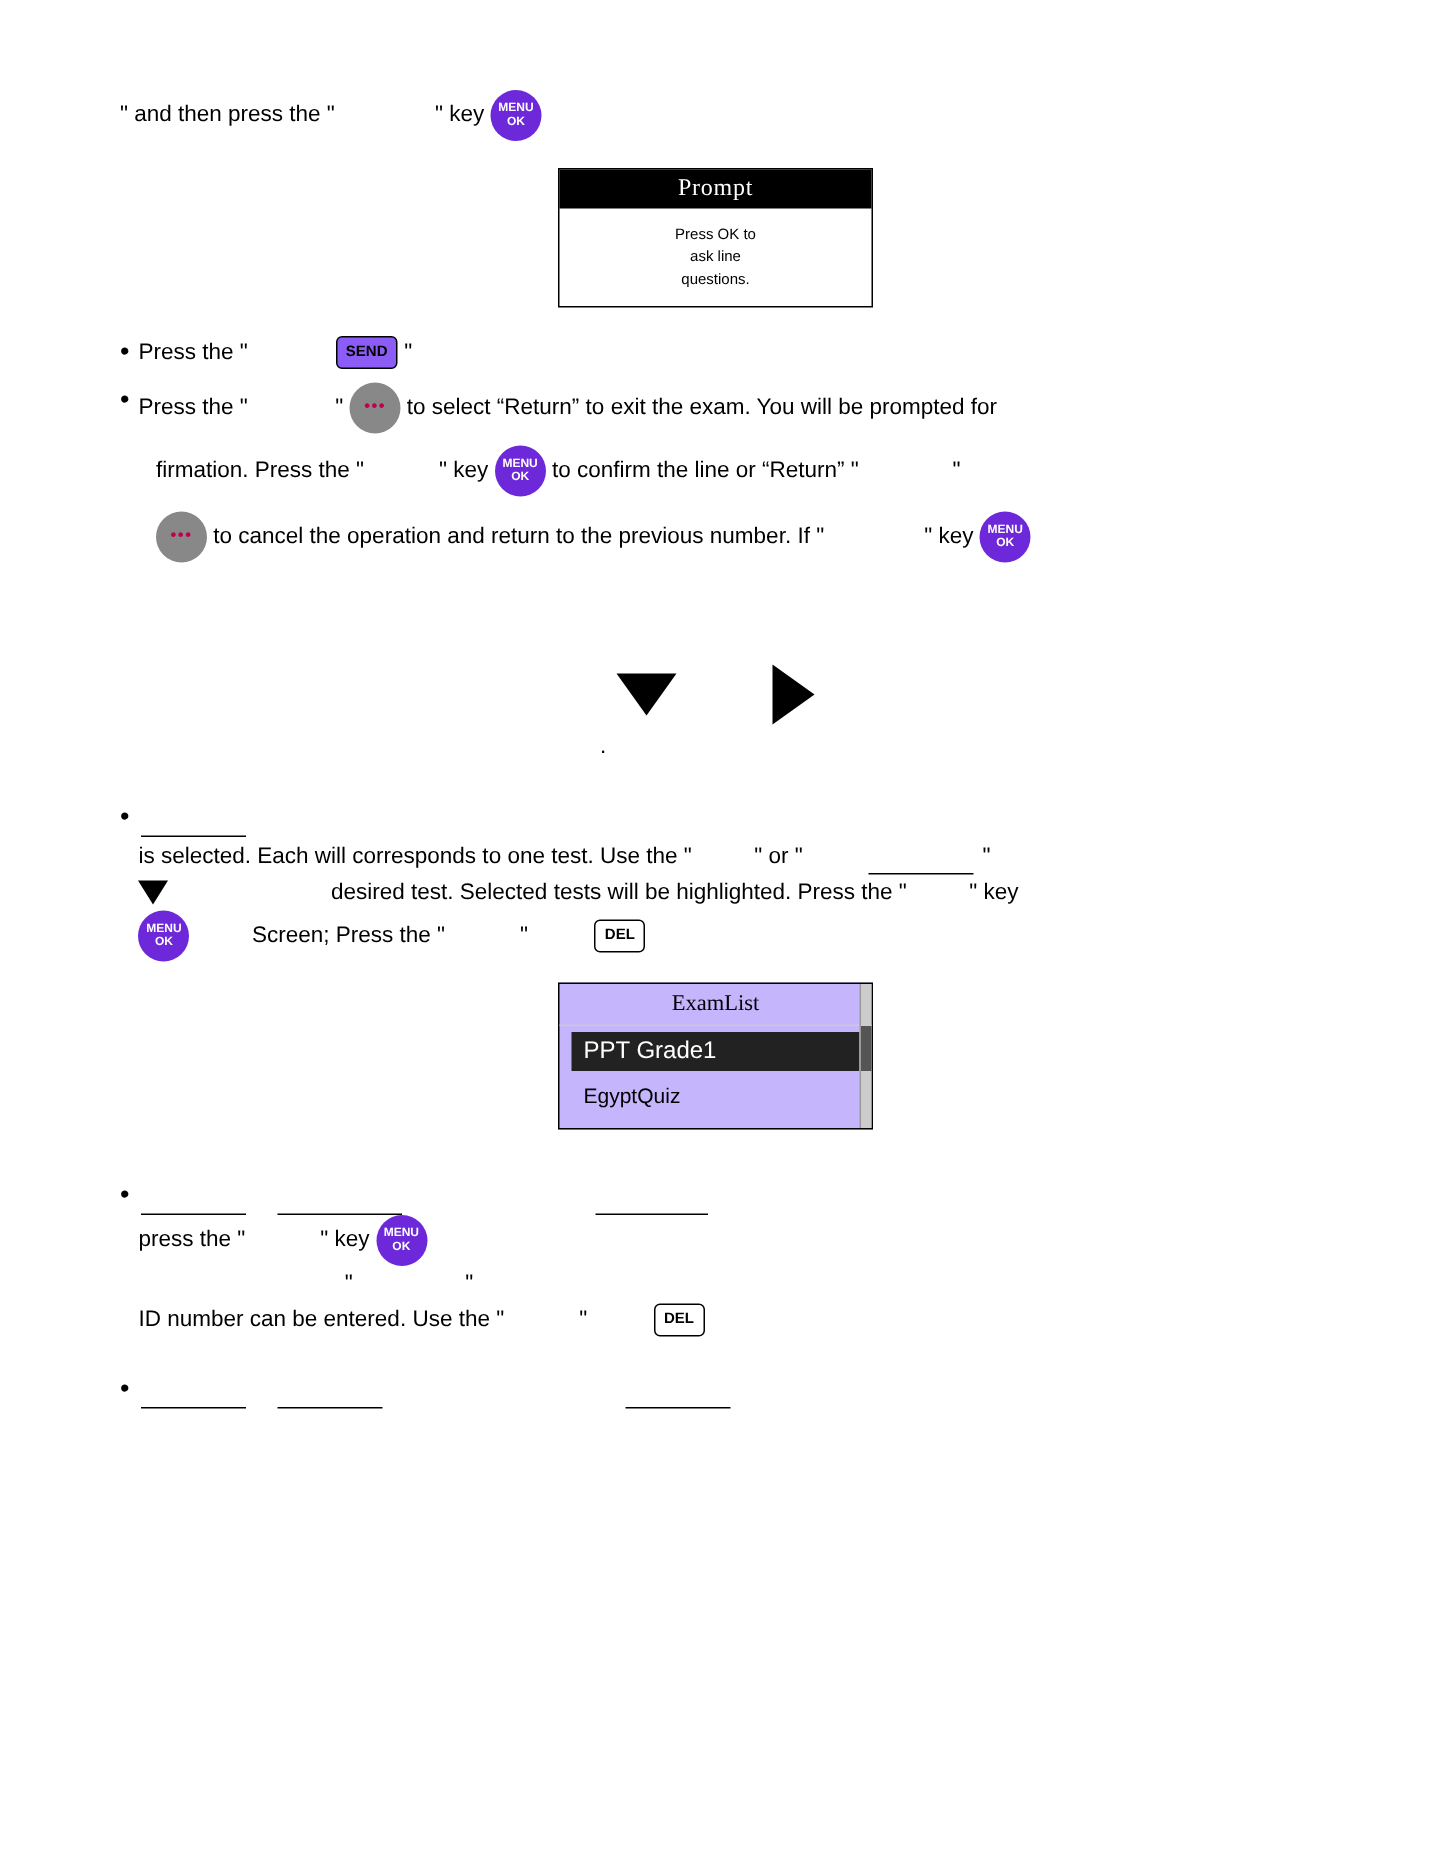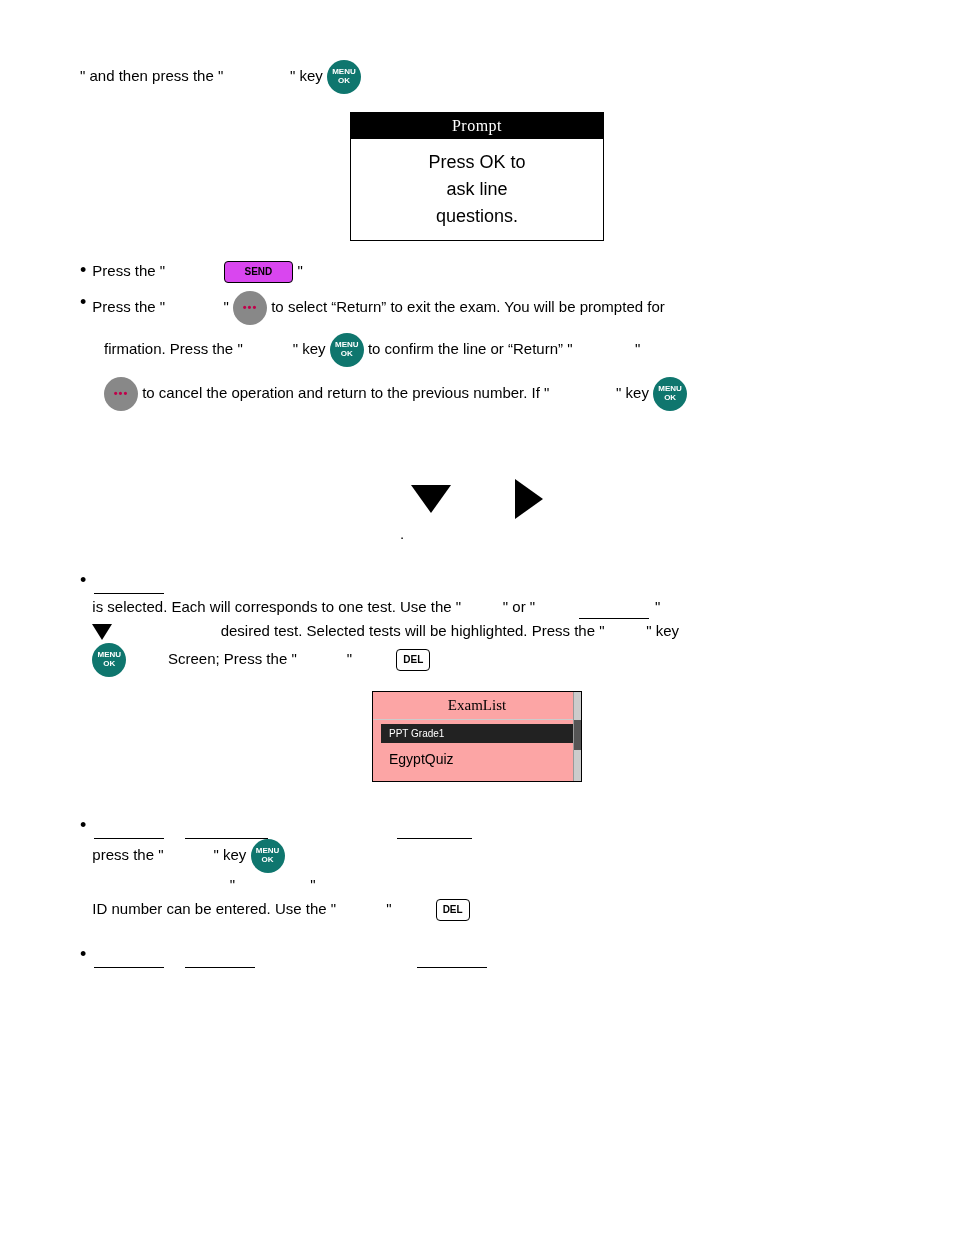--- a/index.html
+++ b/index.html
@@ -27,35 +27,35 @@
       color: #fff;
       font-size: 9px;
       font-weight: bold;
       vertical-align: middle;
       line-height: 1.1;
       text-align: center;
     }
     .key-ok {
       width: 34px;
       height: 34px;
-      background: #0f766e;
+      background: #6d28d9;
       border-radius: 50%;
       font-size: 8px;
     }
     .key-send {
       display: inline-flex;
       align-items: center;
       justify-content: center;
       border: 1.5px solid #000;
       border-radius: 4px;
-      background: #d946ef;
+      background: #8b5cf6;
       color: #000;
       font-size: 10px;
       font-weight: bold;
-      padding: 2px 20px;
+      padding: 2px 6px;
       vertical-align: middle;
     }
     .key-del {
       display: inline-flex;
       align-items: center;
       justify-content: center;
       border: 1.5px solid #000;
       border-radius: 4px;
       background: #fff;
       color: #000;
@@ -76,58 +76,58 @@
       font-weight: bold;
       width: 34px;
       height: 34px;
       vertical-align: middle;
       letter-spacing: 1px;
     }
 
     
     .prompt-box {
       border: 1.5px solid #000;
-      width: 254px;
+      width: 210px;
       margin: 18px auto 18px auto;
       text-align: center;
       background: #fff;
     }
     .prompt-title {
       background: #000;
       color: #fff;
       font-size: 16px;
       font-family: Georgia, serif;
       padding: 4px 0;
       letter-spacing: 0.5px;
     }
     .prompt-body {
-      font-size: 18px;
+      font-size: 10px;
       padding: 10px 6px;
       line-height: 1.5;
     }
 
     
     .examlist-box {
       border: 1.5px solid #000;
       width: 210px;
       margin: 14px auto 14px auto;
       text-align: center;
-      background: #fca5a5;
+      background: #c4b5fd;
       position: relative;
     }
     .examlist-title {
       font-size: 15px;
       font-family: Georgia, serif;
       padding: 5px 0;
       border-bottom: 1px solid #ccc;
     }
     .examlist-item-selected {
       background: #222;
       color: #fff;
-      font-size: 10px;
+      font-size: 16px;
       padding: 4px 8px;
       margin: 4px 8px;
       text-align: left;
     }
     .examlist-item {
       font-size: 14px;
       padding: 4px 8px;
       margin: 0 8px;
       text-align: left;
       color: #000;

